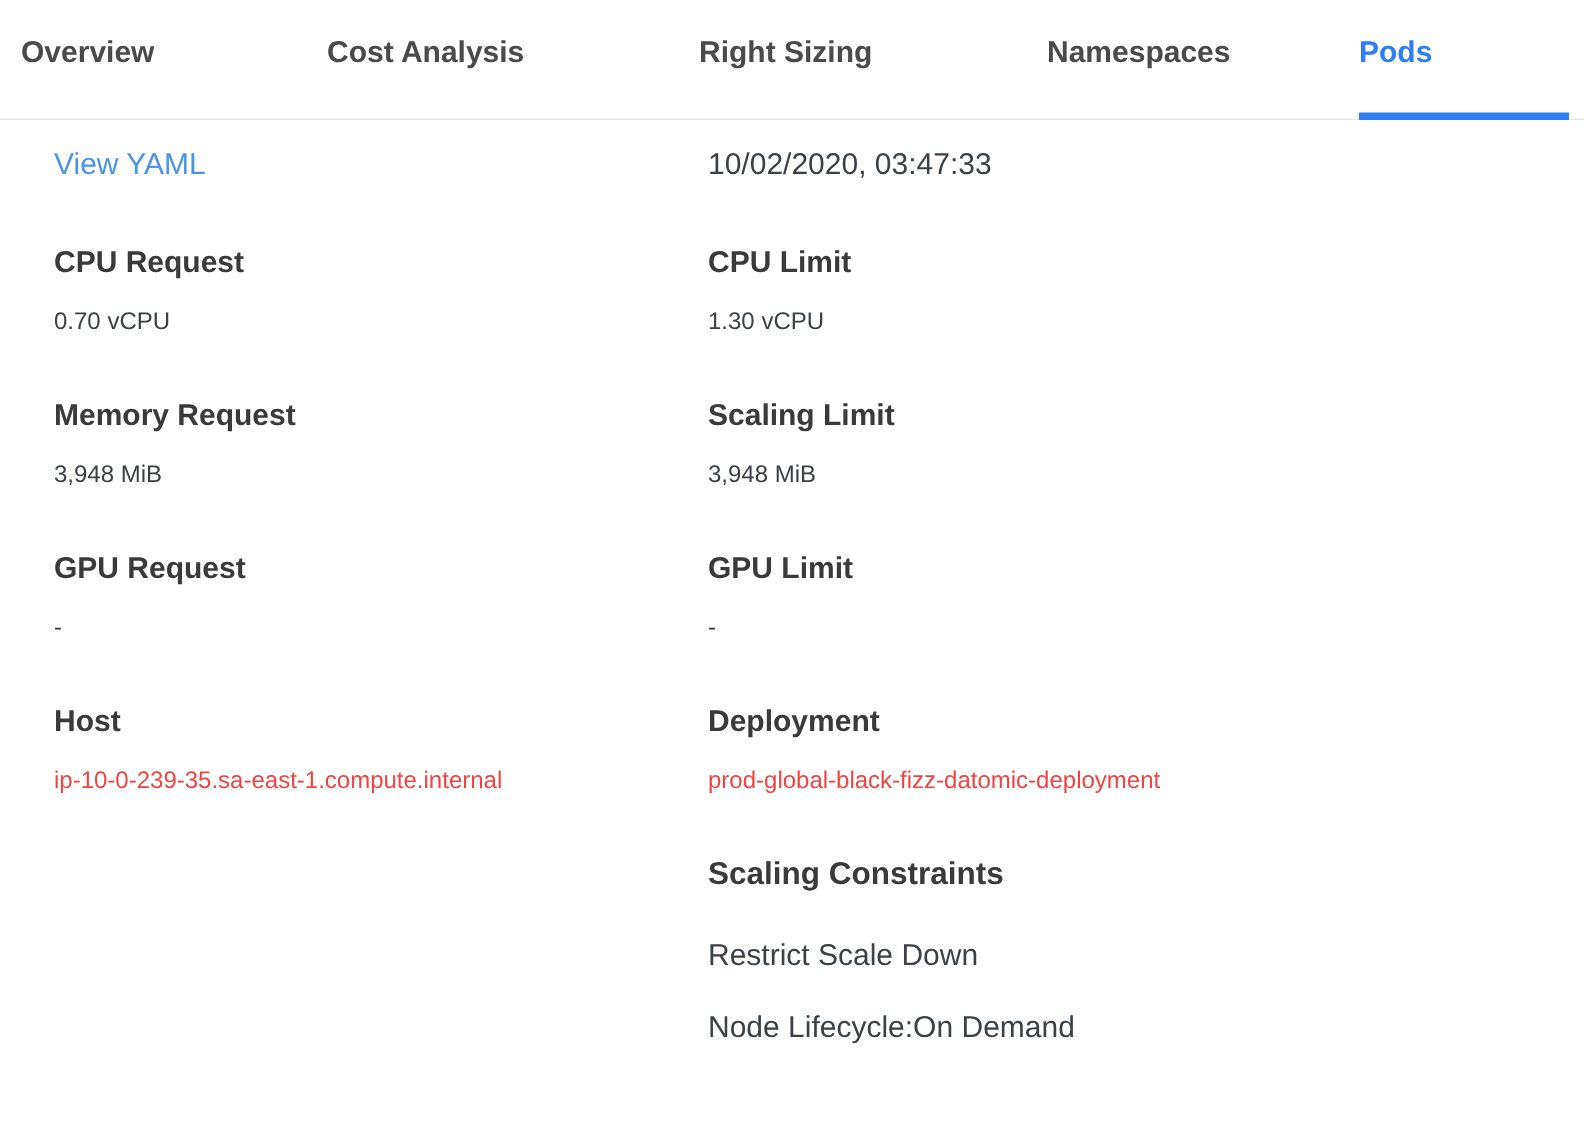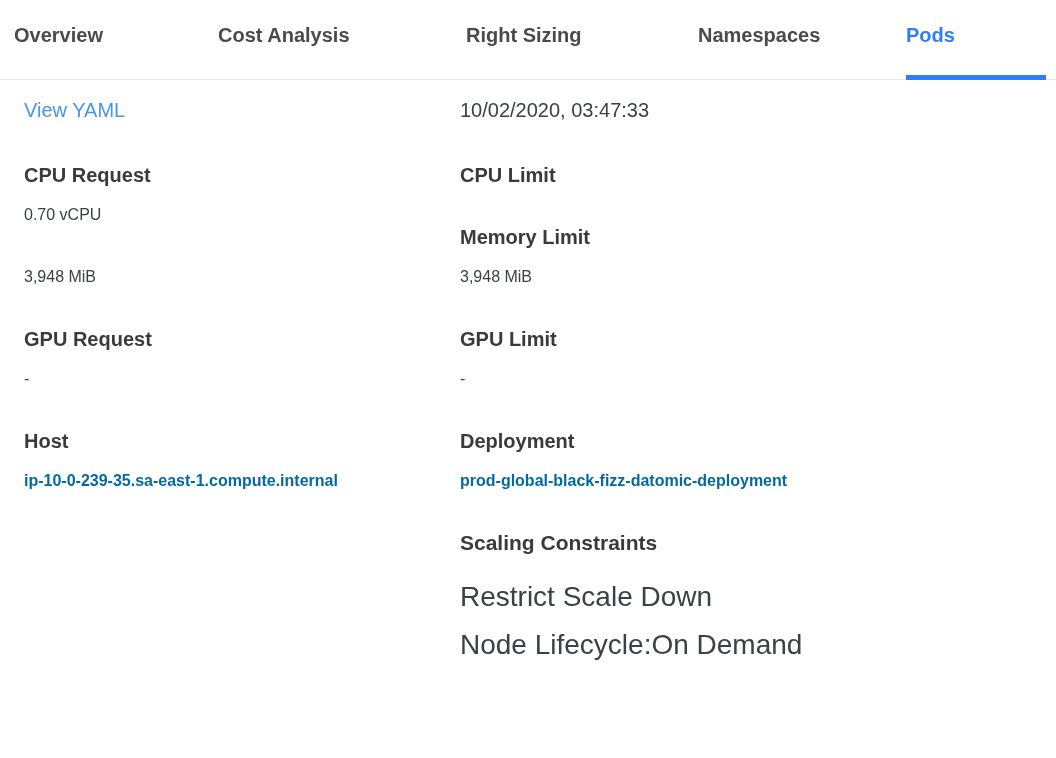--- a/index.html
+++ b/index.html
@@ -37,21 +37,21 @@
   .tab-overview    { left: 14px;  }
   .tab-cost        { left: 218px; }
   .tab-rightsizing { left: 466px; }
   .tab-namespaces  { left: 698px; }
   .tab-pods        { left: 906px; width: 140px; }
 
   
   .content {
     display: grid;
     grid-template-columns: 436px auto;
-    padding: 15px 0 0 24px;
+    padding: 15px 0 0 36px;
   }
   .col { display: block; }
 
   .row-top {
     height: 30px;
     line-height: 30px;
     font-size: 20px;
     margin-bottom: 35px;
   }
   .link {
@@ -69,35 +69,35 @@
     line-height: 30px;
     font-weight: 700;
     color: #3a3a3a;
   }
   .field-value {
     margin-top: 10px;
     font-size: 16px;
     line-height: 30px;
     color: #3c4147;
   }
-  .field-value.link { color: #0369a1; font-weight: bold; }
+  .field-value.link { color: #ef4444; }
   .wrap-value {
     max-width: 340px;
     word-break: break-all;
   }
 
   .scaling-title {
     font-size: 21px;
     line-height: 30px;
     font-weight: 700;
     color: #3a3a3a;
     margin-bottom: 24px;
   }
   .scaling-item {
-    font-size: 28px;
+    font-size: 20px;
     line-height: 30px;
     color: #3c4147;
     margin-bottom: 18px;
   }
 </style>
 </head>
 <body>
 
 <div class="tabbar">
   <div class="tab tab-overview">Overview</div>
@@ -113,20 +113,21 @@
     <div class="row-top">
       <a class="link">View YAML</a>
     </div>
 
     <div class="field">
       <div class="field-label">CPU Request</div>
       <div class="field-value">0.70 vCPU</div>
     </div>
 
     <div class="field">
+      <div class="field-label">Memory Request</div>
       <div class="field-value">3,948 MiB</div>
     </div>
 
     <div class="field">
       <div class="field-label">GPU Request</div>
       <div class="field-value">-</div>
     </div>
 
     <div class="field">
       <div class="field-label">Host</div>
@@ -134,24 +135,25 @@
     </div>
   </div>
 
   <div class="col">
     <div class="row-top">
       <span class="timestamp">10/02/2020, 03:47:33</span>
     </div>
 
     <div class="field">
       <div class="field-label">CPU Limit</div>
+      <div class="field-value">1.30 vCPU</div>
     </div>
 
     <div class="field">
-      <div class="field-label">Memory Limit</div>
+      <div class="field-label">Scaling Limit</div>
       <div class="field-value">3,948 MiB</div>
     </div>
 
     <div class="field">
       <div class="field-label">GPU Limit</div>
       <div class="field-value">-</div>
     </div>
 
     <div class="field">
       <div class="field-label">Deployment</div>

